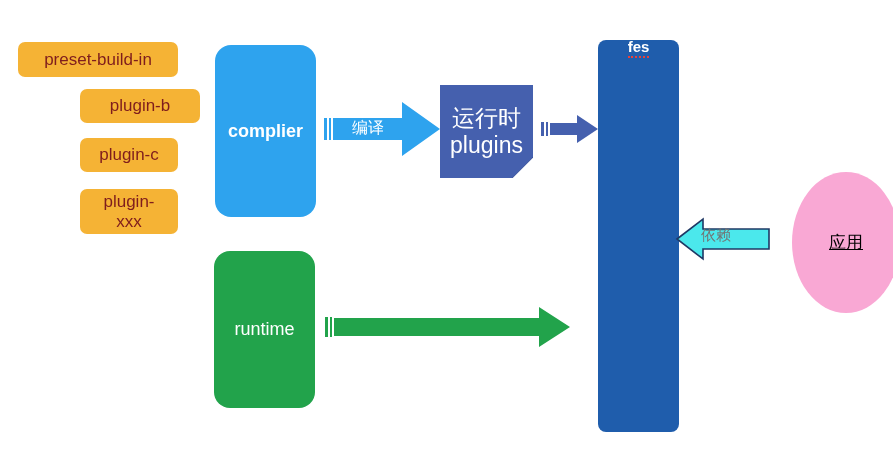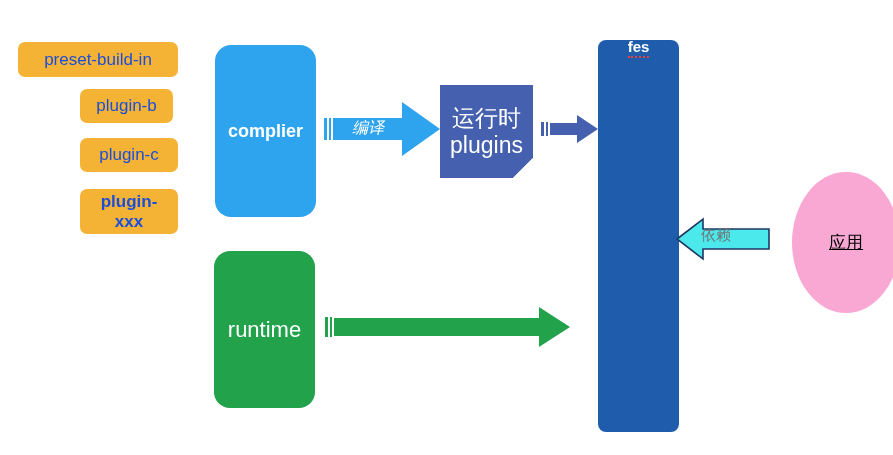--- a/index.html
+++ b/index.html
@@ -26,44 +26,44 @@
     text-align: center;
     line-height: 1.15;
     color: #ffffff;
   }
 
   
   .chip {
     background: #F5B335;
     border-radius: 7px;
     font-size: 17px;
-    color: #1d4ed8;
+    color: #7f1d1d;
     padding: 2px 4px;
   }
   #chip-preset { left: 18px;  top: 42px;  width: 160px; height: 35px; }
-  #chip-b      { left: 80px;  top: 89px;  width: 93px;  height: 34px; }
+  #chip-b      { left: 80px;  top: 89px;  width: 120px;  height: 34px; }
   #chip-c      { left: 80px;  top: 138px; width: 98px;  height: 34px; }
   #chip-xxx    { left: 80px;  top: 189px; width: 98px;  height: 45px; }
-  #chip-xxx .chip-text { display: block; width: 100%; font-weight: bold; }
+  #chip-xxx .chip-text { display: block; width: 100%; }
 
   
   #node-complier {
     left: 215px; top: 45px; width: 101px; height: 172px;
     background: #2EA3EE;
     border-radius: 16px;
     font-size: 18px;
     font-weight: bold;
   }
 
   
   #node-runtime {
     left: 214px; top: 251px; width: 101px; height: 157px;
     background: #22A34B;
     border-radius: 16px;
-    font-size: 22px;
+    font-size: 18px;
   }
 
   
   #node-plugins {
     left: 440px; top: 85px; width: 93px; height: 93px;
     background: #4560AE;
     font-size: 23px;
     clip-path: polygon(0 0, 100% 0, 100% 78%, 78% 100%, 0 100%);
   }
   #node-plugins .fold {
@@ -108,21 +108,21 @@
   #arrow-plug2fes{ left: 541px; top: 114px; width: 59px;  height: 30px; }
   #arrow-runtime { left: 325px; top: 304px; width: 247px; height: 46px; }
   #arrow-depend  { left: 675px; top: 216px; width: 96px;  height: 46px; }
 
   .arrow-label {
     position: absolute;
     font-size: 16px;
     white-space: nowrap;
     pointer-events: none;
   }
-  #label-compile { left: 352px; top: 118px; color: #ffffff; font-style: italic; }
+  #label-compile { left: 352px; top: 118px; color: #ffffff; }
   #label-depend  { left: 701px; top: 226px; color: #737373; font-size: 15px; }
 </style>
 </head>
 <body>
 
 <div id="canvas">
 
   <div class="node chip" id="chip-preset">
     <span class="chip-text">preset-build-in</span>
   </div>

